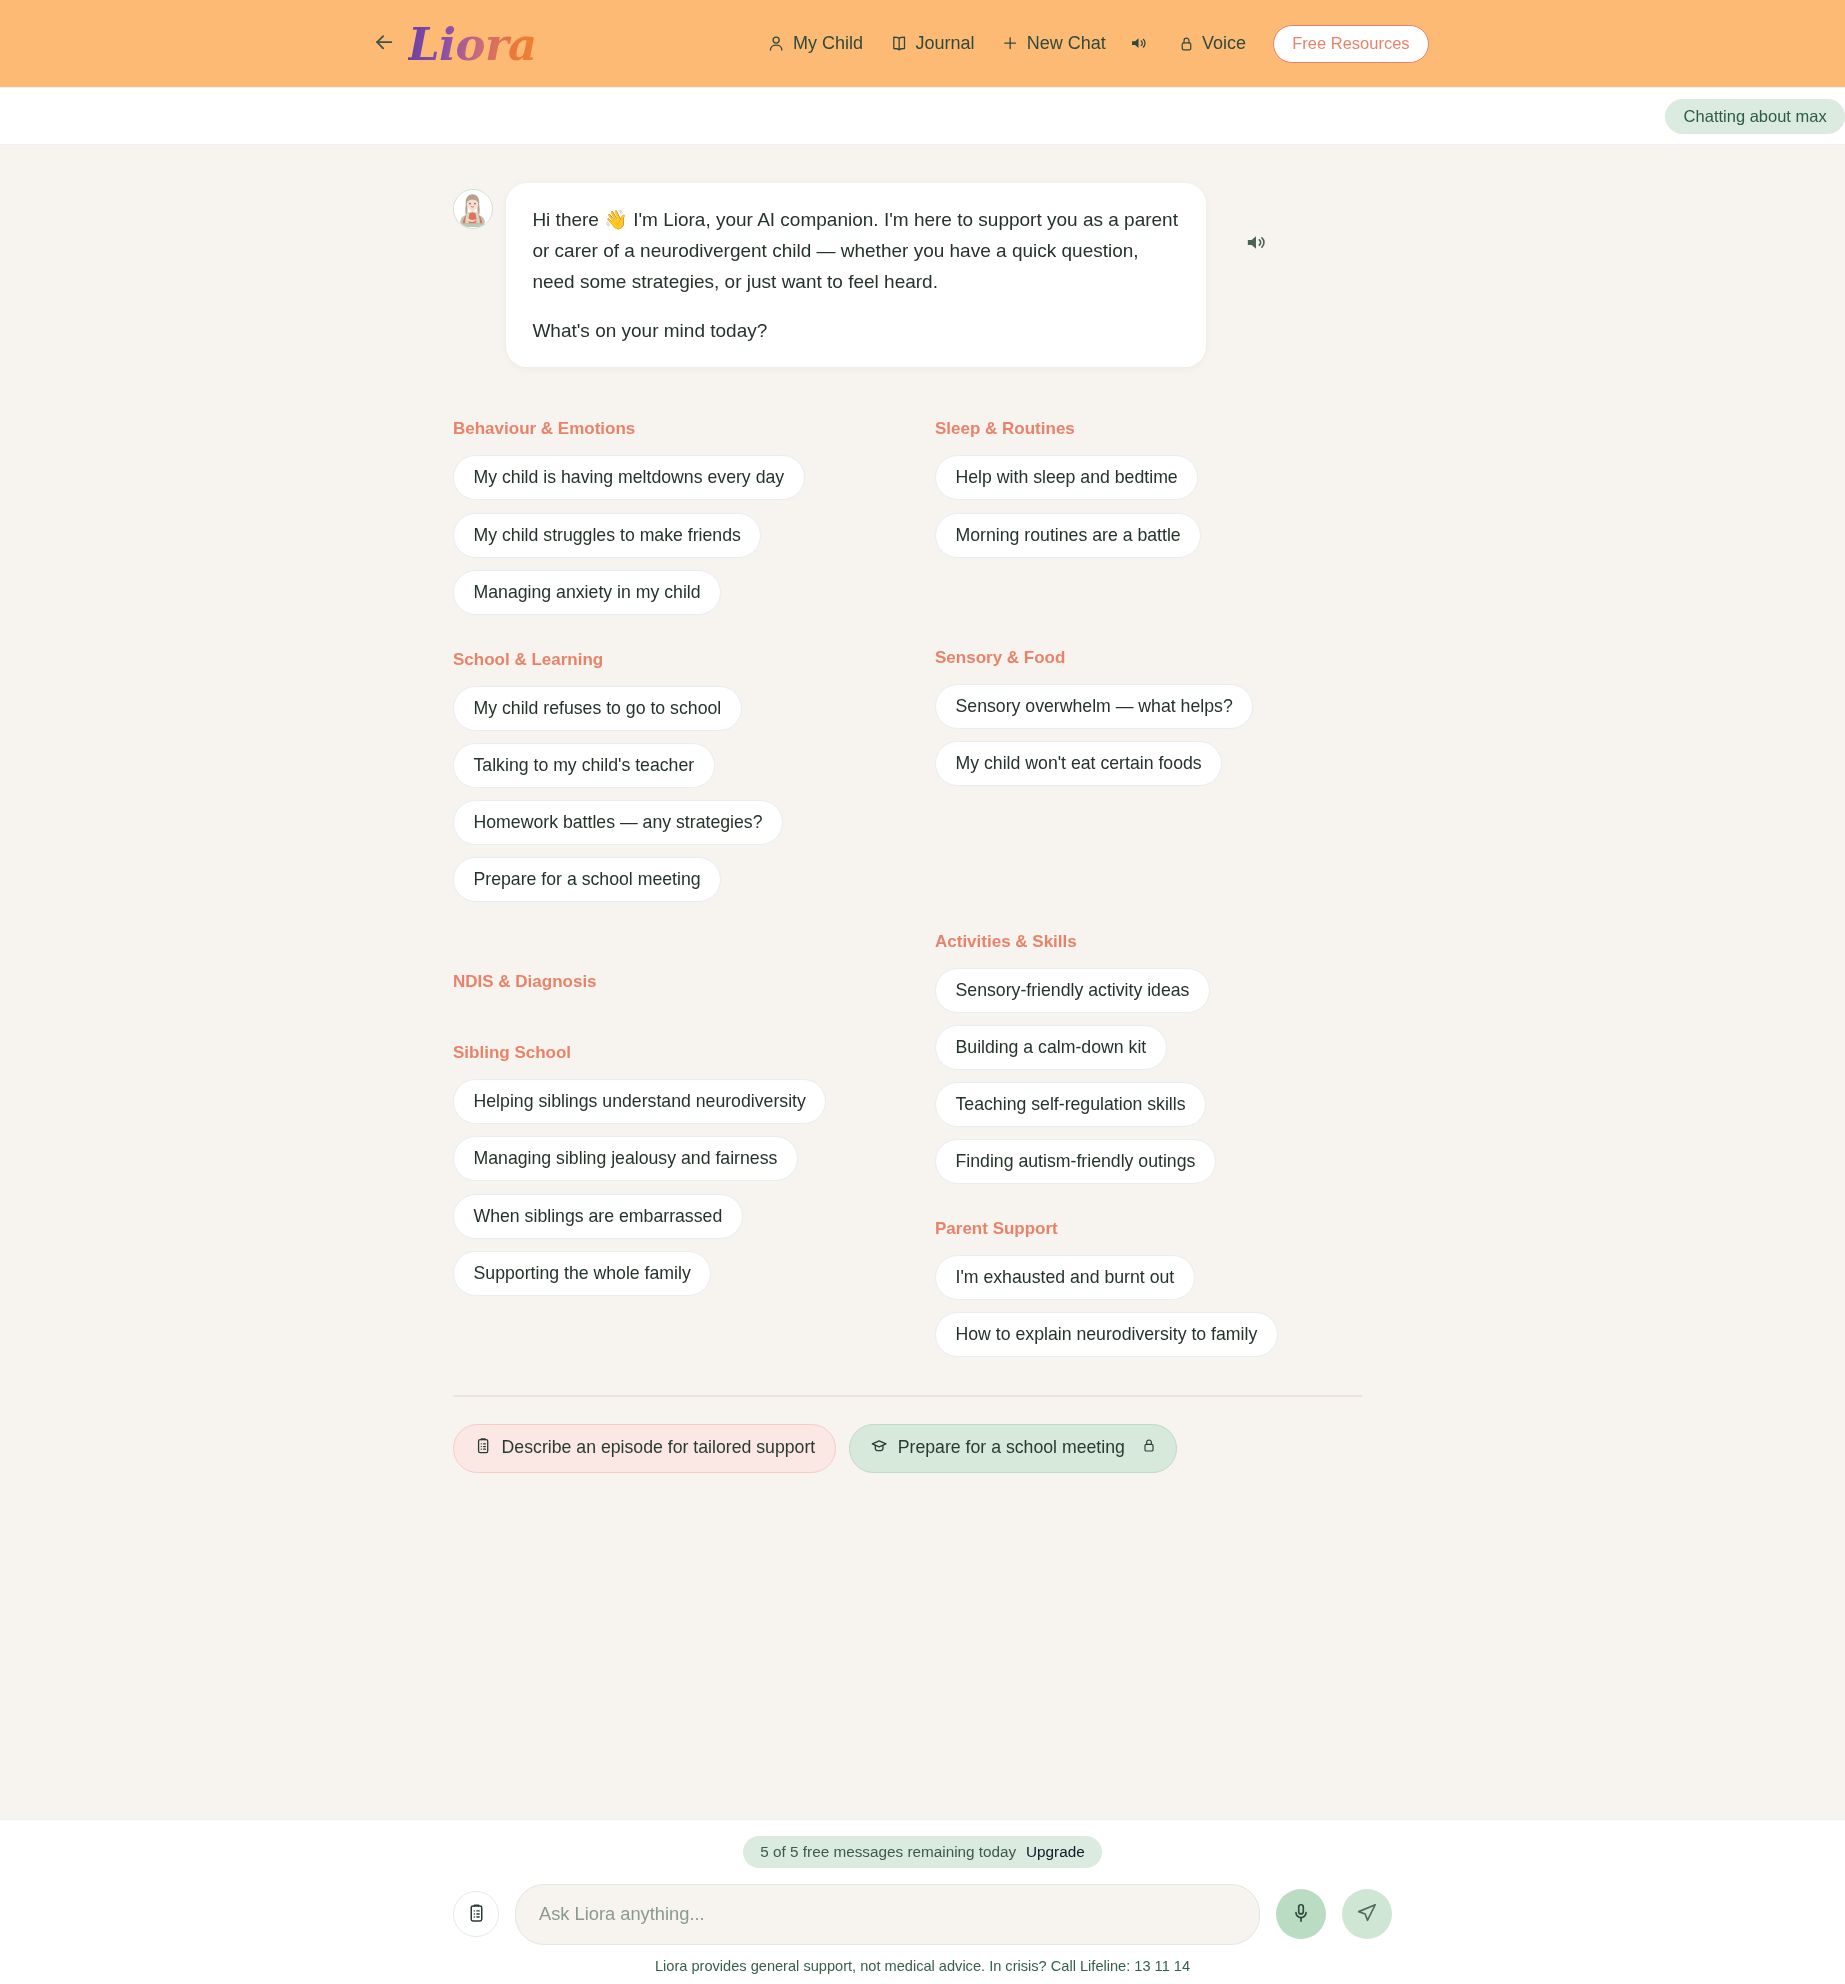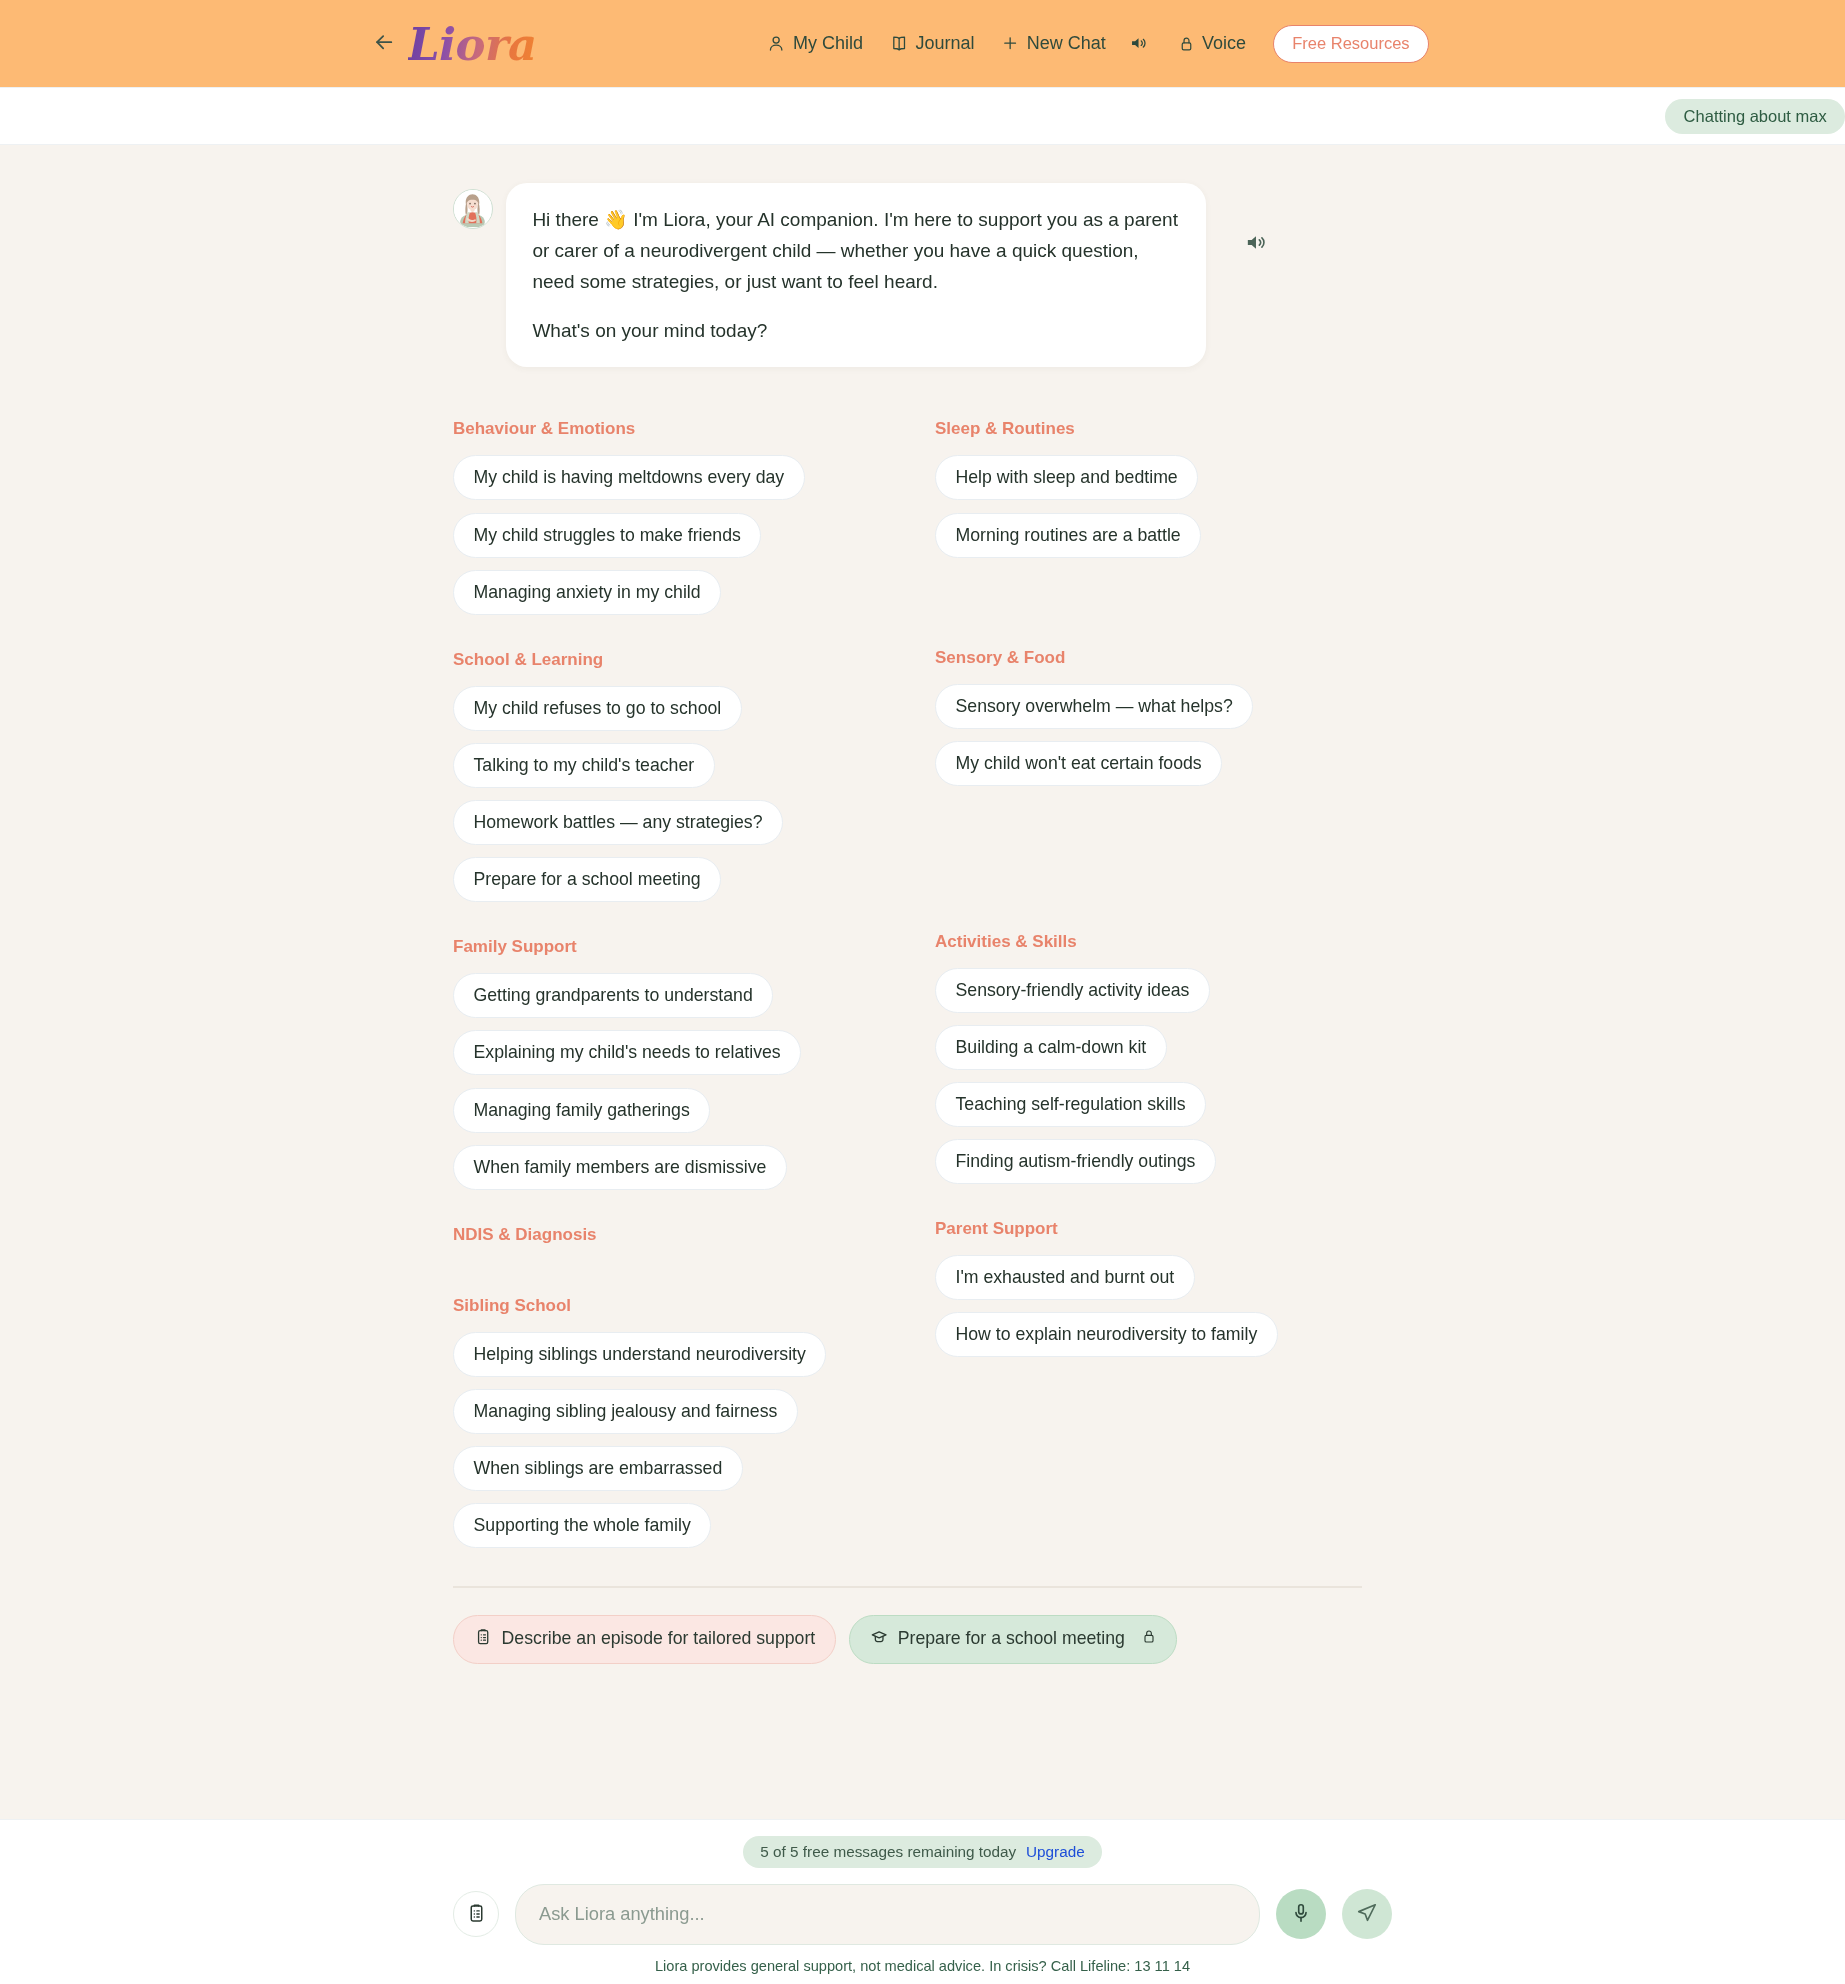--- a/index.html
+++ b/index.html
@@ -210,21 +210,21 @@
     background: #dcebdf;
     border-radius: 18.3px;
     padding: 6.7px 17px;
     font-size: 15.3px;
     color: #3f5a4a;
     display: flex;
     align-items: center;
     gap: 9.8px;
     white-space: nowrap;
   }
-  .quota .upgrade { color: #1d4ed8; cursor: pointer; }
+  .quota .upgrade { color: #0f172a; cursor: pointer; }
   .input-row {
     margin-top: 16px;
     display: flex;
     align-items: center;
     gap: 16px;
     padding-left: 453px;
     padding-right: 453px;
   }
   .icon-circle-white {
     width: 46px; height: 46px;
@@ -392,29 +392,20 @@
             <div class="cat-title">School &amp; Learning</div>
             <div class="pill-list">
               <div class="pill">My child refuses to go to school</div>
               <div class="pill">Talking to my child's teacher</div>
               <div class="pill">Homework battles — any strategies?</div>
               <div class="pill">Prepare for a school meeting</div>
             </div>
           </div>
           <div class="cat-gap"></div>
 
-          <div class="cat">
-            <div class="cat-title">Family Support</div>
-            <div class="pill-list">
-              <div class="pill">Getting grandparents to understand</div>
-              <div class="pill">Explaining my child's needs to relatives</div>
-              <div class="pill">Managing family gatherings</div>
-              <div class="pill">When family members are dismissive</div>
-            </div>
-          </div>
           <div class="cat-gap"></div>
 
           <div class="cat">
             <div class="cat-title">NDIS &amp; Diagnosis</div>
           </div>
           <div class="cat-gap"></div>
 
           <div class="cat">
             <div class="cat-title">Sibling School</div>
             <div class="pill-list">

